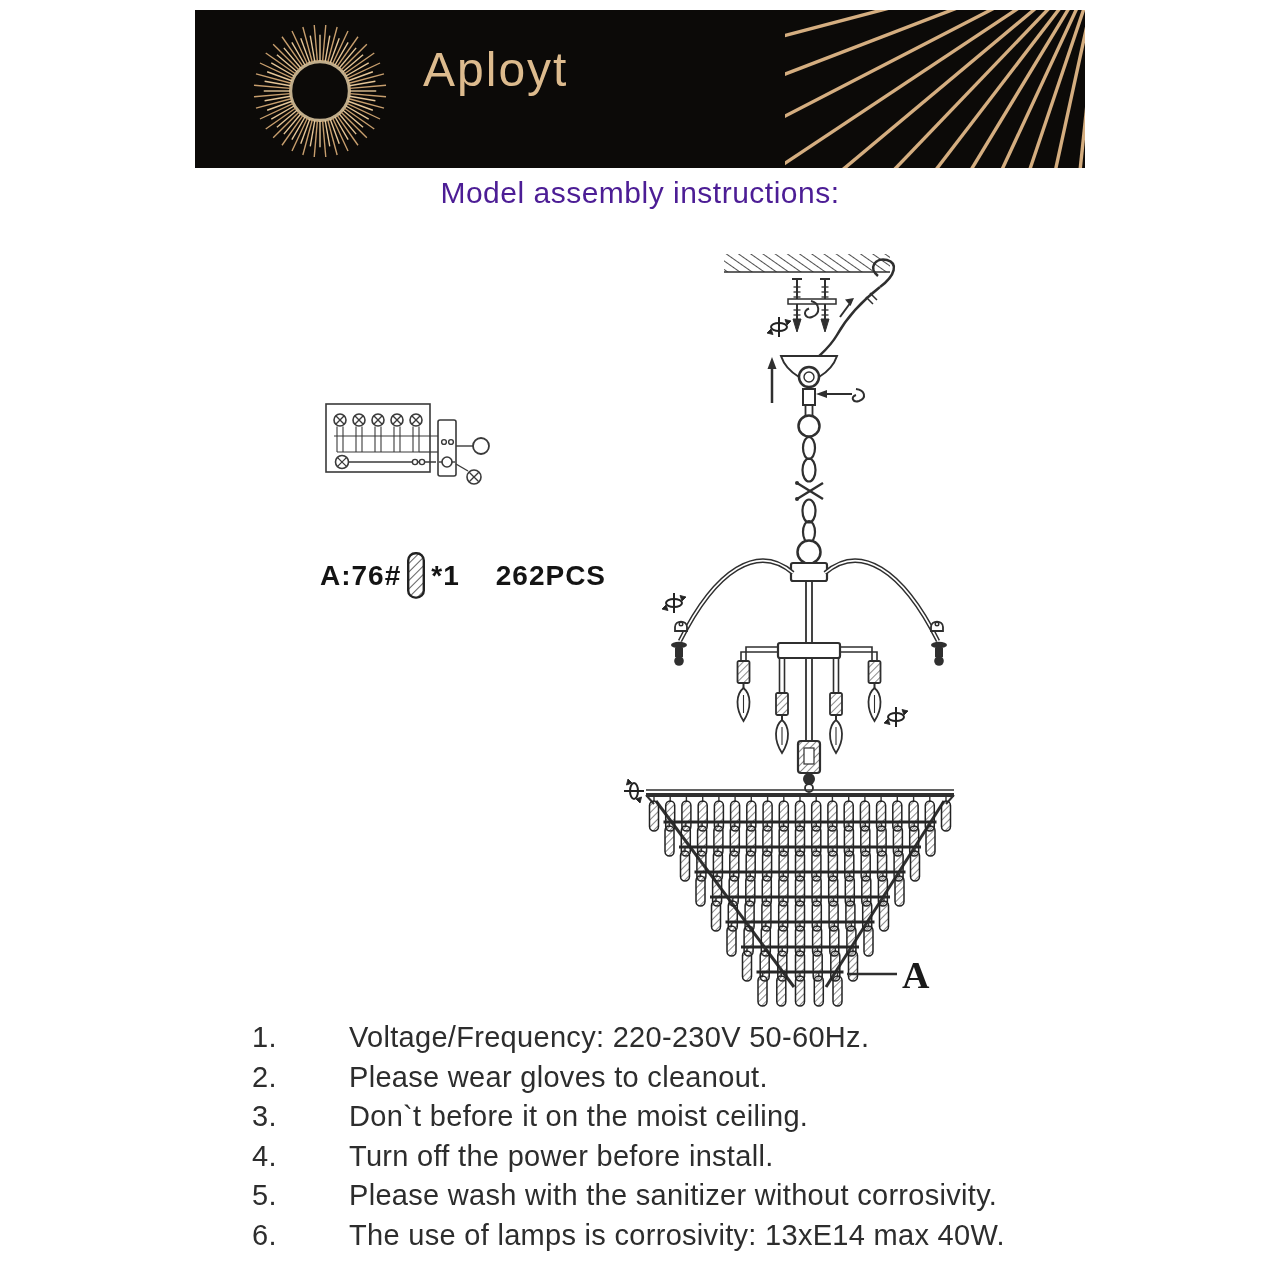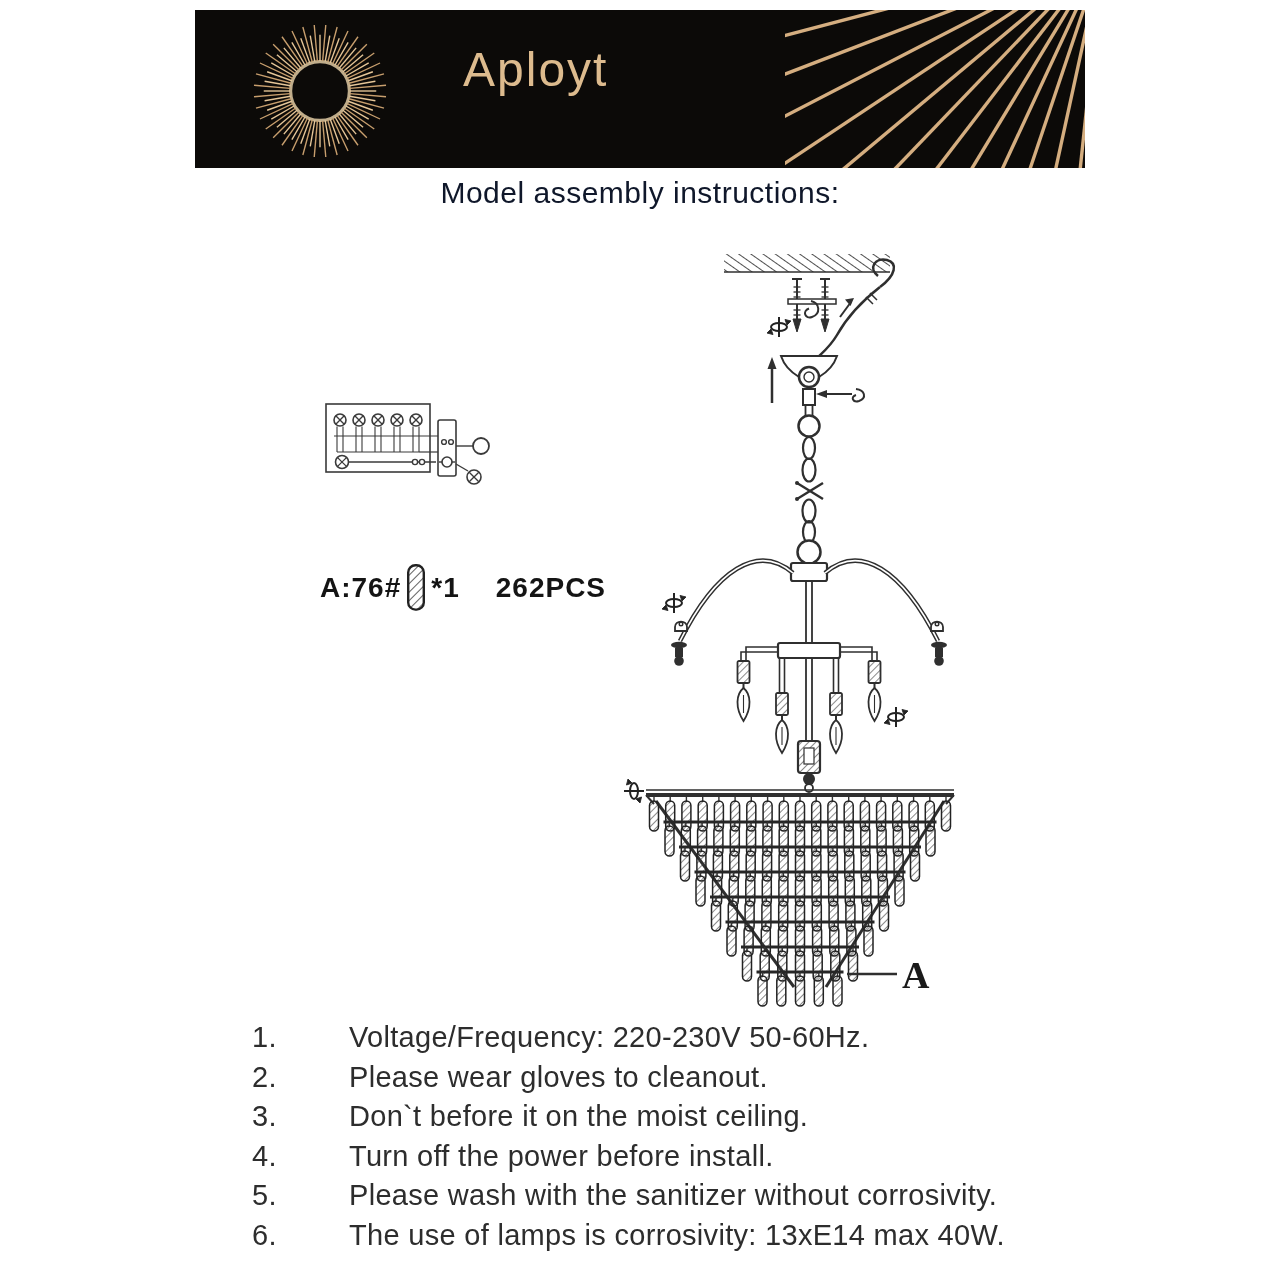--- a/index.html
+++ b/index.html
@@ -3,34 +3,34 @@
 <meta charset="utf-8">
 <style>
   html,body{margin:0;padding:0;}
   body{width:1280px;height:1280px;background:#ffffff;position:relative;
        font-family:"Liberation Sans",sans-serif;overflow:hidden;}
 
   
   .banner{position:absolute;left:195px;top:10px;width:890px;height:158px;
           background:#0c0a08;overflow:hidden;}
   .brand{position:absolute;left:228px;top:32px;font-size:48px;color:#ddbb8e;
-         letter-spacing:2px;font-weight:400;margin-left:40px;}
+         letter-spacing:2px;font-weight:400;}
   #starburst{position:absolute;left:50px;top:6px;}
   #corner-rays{position:absolute;right:0;top:0;}
 
   
   .title-block{position:absolute;left:0;top:174px;width:1280px;text-align:center;
-               color:#0f172a;font-size:30px;line-height:38px;letter-spacing:.5px;}
+               color:#4c1d95;font-size:30px;line-height:38px;letter-spacing:.5px;}
 
   
   #wiring{position:absolute;left:318px;top:390px;}
   #chandelier{position:absolute;left:600px;top:243px;}
 
   
-  .parts-row{position:absolute;left:320px;top:564px;display:flex;align-items:center;
+  .parts-row{position:absolute;left:320px;top:552px;display:flex;align-items:center;
              font-weight:bold;font-size:28px;color:#141414;letter-spacing:1px;}
   .parts-row .gap{width:36px;}
   .parts-row svg{margin:0 3px;}
 
   
   .instructions{position:absolute;left:252px;top:1022px;width:830px;}
   .instructions ol{list-style:none;margin:0;padding:0;}
   .instructions li{display:flex;font-size:29px;color:#2d2d2d;line-height:30px;
                    margin-bottom:9.5px;letter-spacing:.3px;}
   .instructions .num{width:53px;flex:none;}

